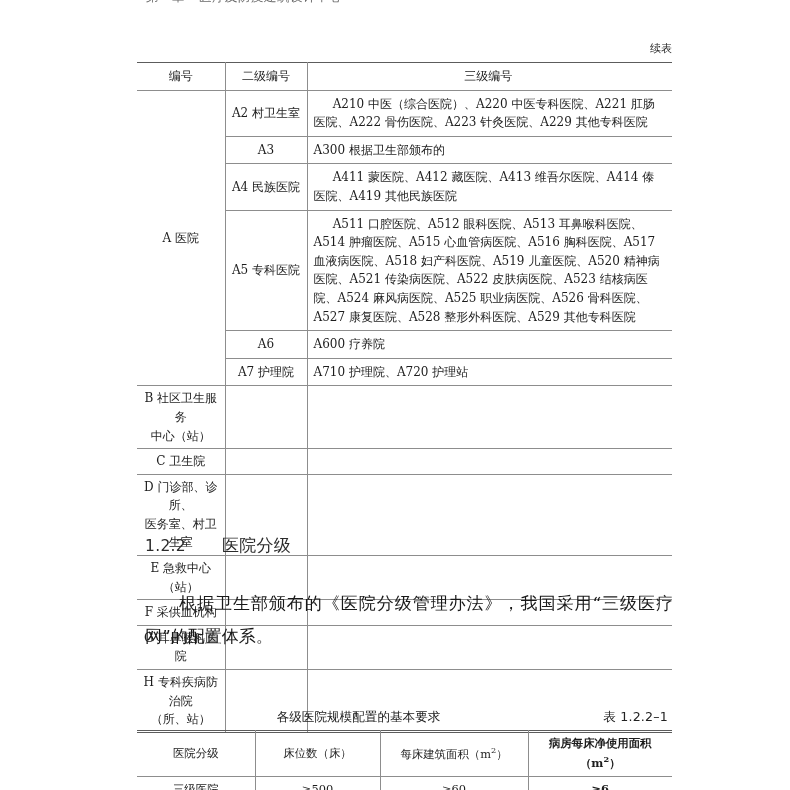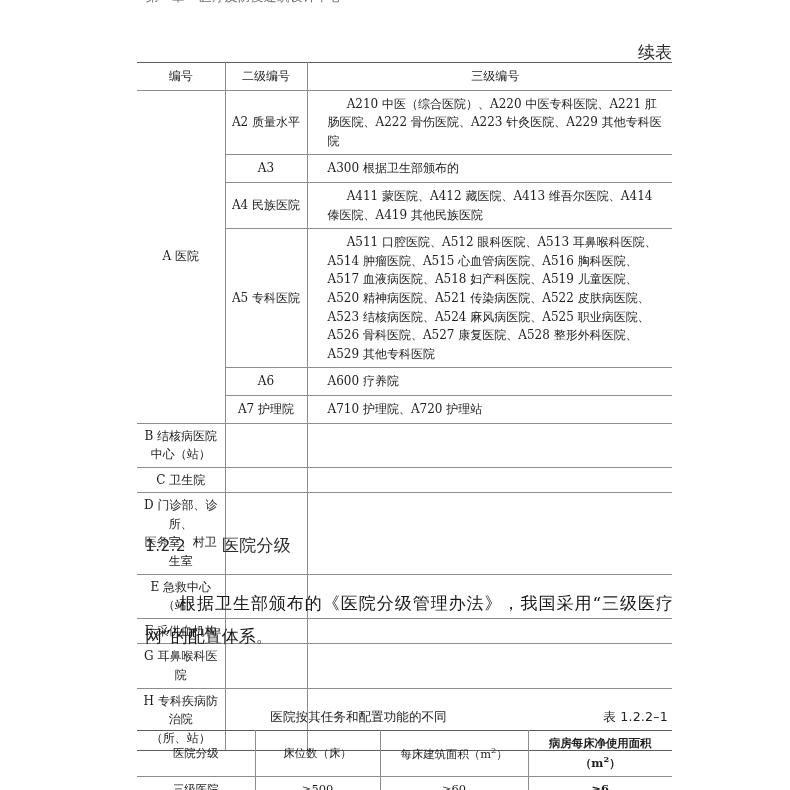--- a/index.html
+++ b/index.html
@@ -35,21 +35,21 @@
   }
   .running-header .num { margin-right: 14px; }
 
   
   .cont-label {
     position: absolute;
     top: 41px;
     left: 0;
     width: 672px;
     text-align: right;
-    font-size: 17px;
+    font-size: 11px;
     color: #2a2a2a;
   }
 
   
   table.doc-table {
     border-collapse: collapse;
     table-layout: fixed;
     font-size: 12px;
     line-height: 1.55;
     color: #1d1d1d;
@@ -66,21 +66,21 @@
     left: 137px;
     width: 535px;
   }
   #main-table .hline-top { border-top: 1.6px solid #5c5c5c; }
   #main-table tr > td { border-bottom: 0.9px solid #8d8d8d; }
   #main-table tr.last > td { border-bottom: 1.6px solid #5c5c5c; }
   #main-table td.vline { border-right: 0.9px solid #8d8d8d; }
 
   #main-table td.c1 { width: 88px;  text-align: center; padding: 3px 4px; }
   #main-table td.c2 { width: 82px;  text-align: center; padding: 3px 0; }
-  #main-table td.c3 { width: 365px; text-align: left;   padding: 4px 9px 4px 20px; text-indent: 1.6em; }
+  #main-table td.c3 { width: 365px; text-align: left;   padding: 4px 9px 4px 6px; text-indent: 1.6em; }
   #main-table td.c3.noind { text-indent: 0; }
 
   #main-table .hdr td { border-bottom: 0.9px solid #8d8d8d; }
 
   .rowspan-label { text-align: center; vertical-align: middle; }
   .blank-cell { height: 1em; }
 
   
   .sec-head {
     position: absolute;
@@ -161,21 +161,21 @@
   <table class="doc-table" id="main-table">
     <tbody>
       <tr class="hdr hline-top">
         <td class="c1 vline">编号</td>
         <td class="c2 vline">二级编号</td>
         <td class="c3 noind" style="text-align:center;">三级编号</td>
       </tr>
 
       <tr>
         <td class="c1 vline rowspan-label" rowspan="6">A 医院</td>
-        <td class="c2 vline">A2 质量水平</td>
+        <td class="c2 vline">A2 村卫生室</td>
         <td class="c3">A210 中医（综合医院）、A220 中医专科医院、A221 肛肠医院、A222 骨伤医院、A223 针灸医院、A229 其他专科医院</td>
       </tr>
 
       <tr>
         <td class="c2 vline">A3</td>
         <td class="c3 noind">A300 根据卫生部颁布的</td>
       </tr>
 
       <tr>
         <td class="c2 vline">A4 民族医院</td>
@@ -192,21 +192,21 @@
         <td class="c3 noind">A600 疗养院</td>
       </tr>
 
       <tr>
         <td class="c2 vline">A7 护理院</td>
         <td class="c3 noind">A710 护理院、A720 护理站</td>
       </tr>
 
       <tr>
         <td class="c1 vline">
-          <div>B 结核病医院</div>
+          <div>B 社区卫生服务</div>
           <div>中心（站）</div>
         </td>
         <td class="c2 vline blank-cell"></td>
         <td class="c3 noind blank-cell"></td>
       </tr>
 
       <tr>
         <td class="c1 vline">C 卫生院</td>
         <td class="c2 vline blank-cell"></td>
         <td class="c3 noind blank-cell"></td>
@@ -250,21 +250,21 @@
     </tbody>
   </table>
 
   <div class="sec-head">
     <span class="sec-num">1.2.2</span><span class="sec-title">医院分级</span>
   </div>
 
   <p class="body-text indent2" id="para1">根据卫生部颁布的《医院分级管理办法》，我国采用“三级医疗网”的配置体系。</p>
 
   <div class="tbl-caption">
-    <span class="cap-title">医院按其任务和配置功能的不同</span>
+    <span class="cap-title">各级医院规模配置的基本要求</span>
     <span class="cap-num">表 1.2.2–1</span>
   </div>
 
   <table class="doc-table" id="bottom-table">
     <tbody>
       <tr class="hline-top">
         <td class="b1 vline">医院分级</td>
         <td class="b2 vline">床位数（床）</td>
         <td class="b3 vline">每床建筑面积（m<sup>2</sup>）</td>
         <td class="b4">病房每床净使用面积（m<sup>2</sup>）</td>

